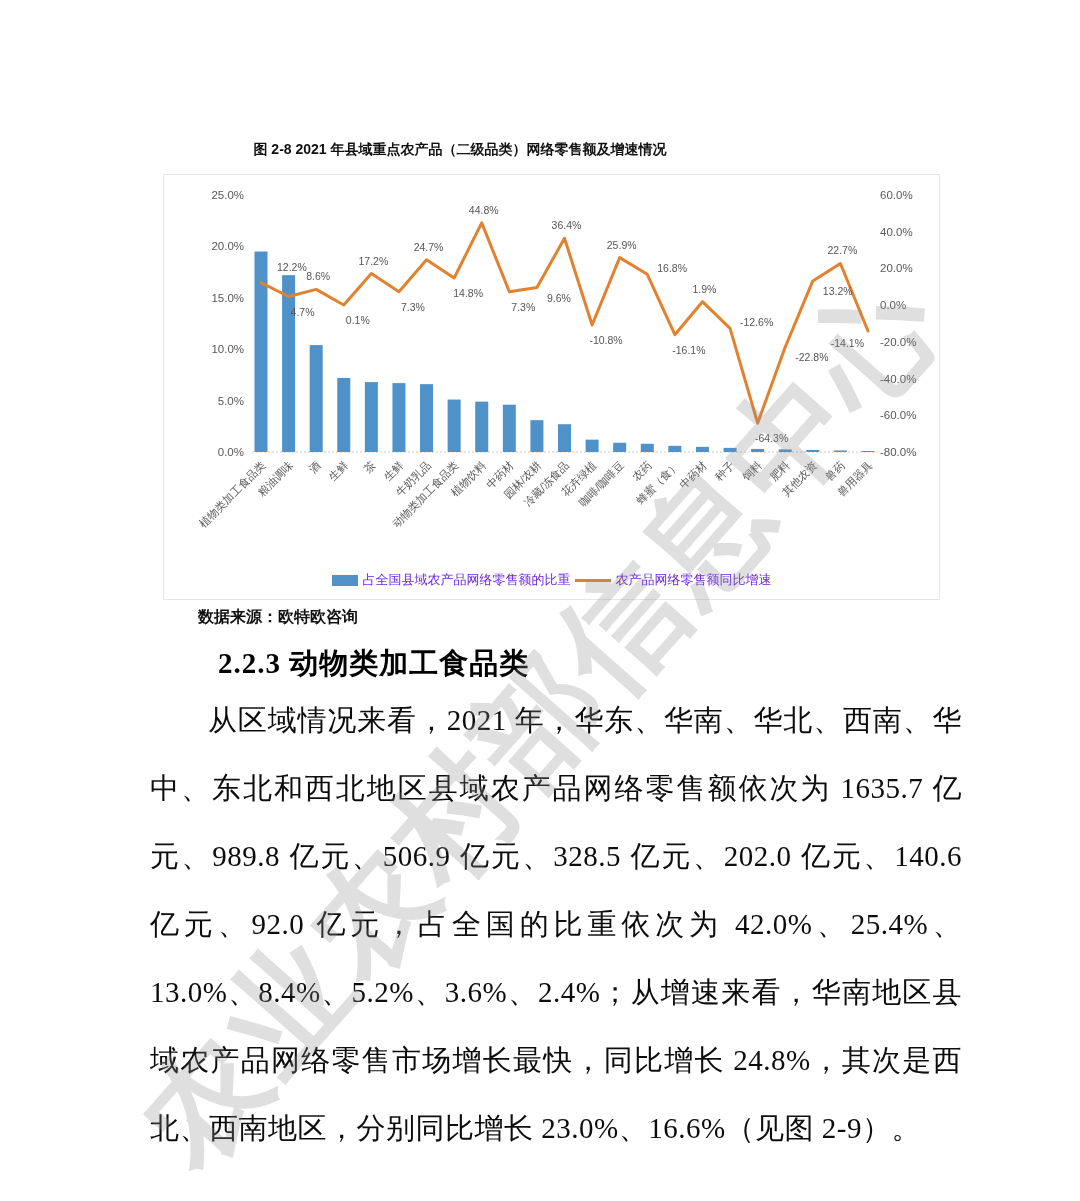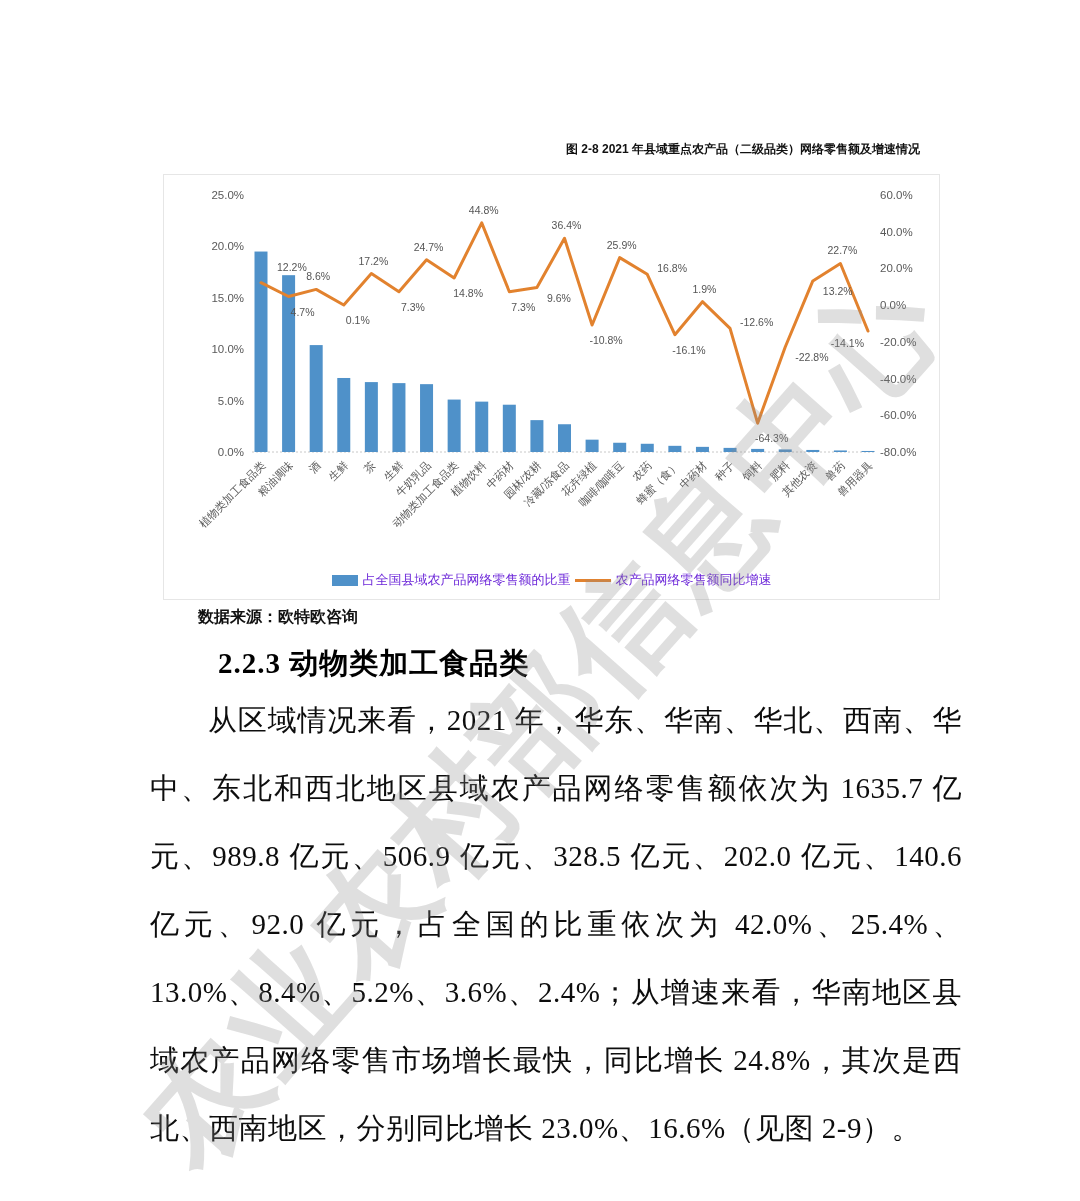--- a/index.html
+++ b/index.html
@@ -1,20 +1,20 @@
 <!DOCTYPE html>
 <html><head>
 <meta charset="utf-8">
 <style>
   html,body{margin:0;padding:0;background:#ffffff;}
   .page{position:relative;width:1080px;height:1201px;background:#ffffff;overflow:hidden;
         font-family:"Liberation Serif","DejaVu Serif",serif;color:#1a1a1a;}
-  .caption{position:absolute;left:0;top:141px;width:920px;text-align:right;
+  .caption{position:absolute;left:0;top:141px;width:920px;text-align:center;
            font-family:"Liberation Sans","DejaVu Sans",sans-serif;
-           font-weight:bold;font-size:12px;color:#111;}
+           font-weight:bold;font-size:14px;color:#111;}
   .chart-box{position:absolute;left:163px;top:174px;width:777px;height:426px;
              border:1px solid #e6e6e6;background:#fff;box-sizing:border-box;}
   .chart-box svg{display:block;}
   .legend{position:absolute;left:0;bottom:10px;width:100%;display:flex;justify-content:center;
           align-items:flex-start;gap:4px;font-family:"Liberation Sans","DejaVu Sans",sans-serif;
           font-size:13px;color:#6d28d9;}
   .legend-item{display:flex;align-items:center;gap:5px;}
   .swatch-bar{display:inline-block;width:26px;height:11px;}
   .swatch-line{display:inline-block;width:36px;height:3px;}
   .source{position:absolute;left:160px;top:607px;font-weight:bold;font-size:16px;color:#111;margin-left:38px;}

